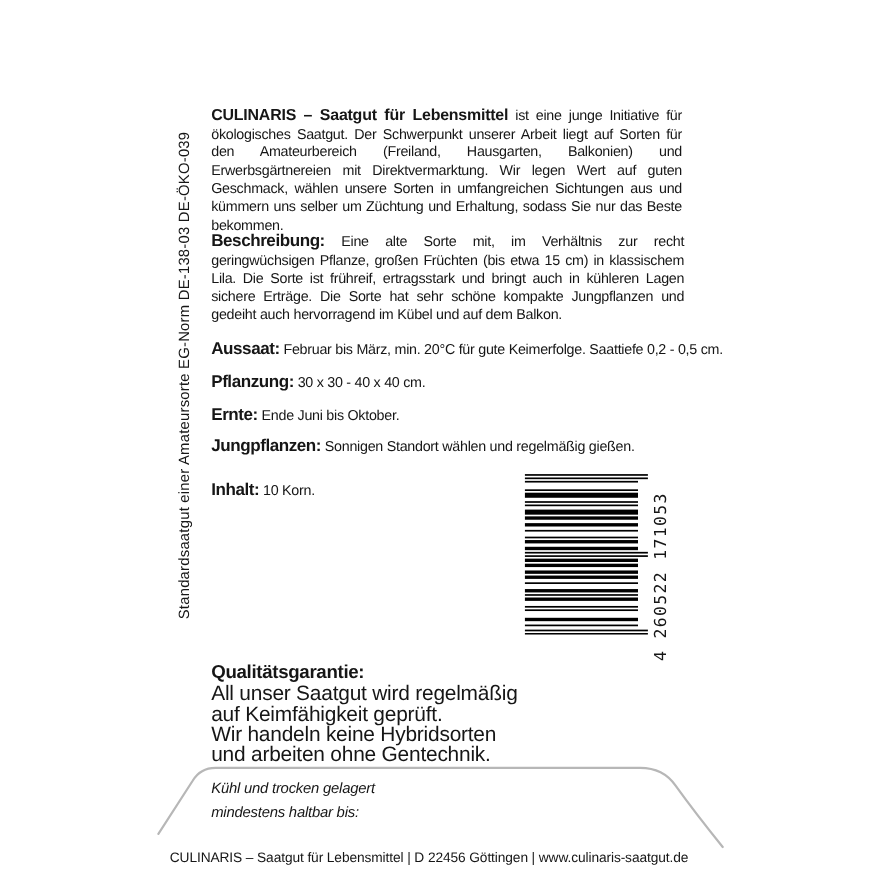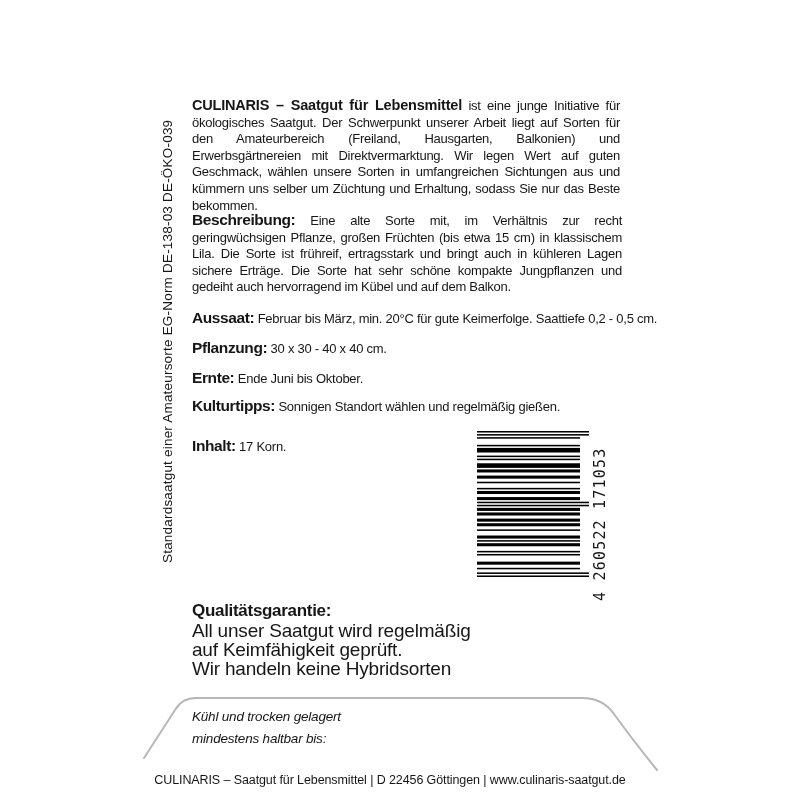--- a/index.html
+++ b/index.html
@@ -41,25 +41,25 @@
 
 <div class="abs sec" style="left:192px;top:309px;"><span class="sec-label">Aussaat:</span>
   <span>Februar bis März, min. 20°C für gute Keimerfolge. Saattiefe 0,2 - 0,5 cm.</span></div>
 
 <div class="abs sec" style="left:192px;top:339px;"><span class="sec-label">Pflanzung:</span>
   <span>30 x 30 - 40 x 40 cm.</span></div>
 
 <div class="abs sec" style="left:192px;top:369px;"><span class="sec-label">Ernte:</span>
   <span>Ende Juni bis Oktober.</span></div>
 
-<div class="abs sec" style="left:192px;top:397px;"><span class="sec-label">Kulturtipps:</span>
+<div class="abs sec" style="left:192px;top:397px;"><span class="sec-label">Jungpflanzen:</span>
   <span>Sonnigen Standort wählen und regelmäßig gießen.</span></div>
 
 <div class="abs sec" style="left:192px;top:437px;"><span class="sec-label">Inhalt:</span>
-  <span>17 Korn.</span></div>
+  <span>10 Korn.</span></div>
 
 <svg id="barcode-svg" class="abs" style="left:477px;top:431px;" width="125" height="146" viewBox="0 0 125 146">
     <rect x="0" y="144.46" width="112" height="1.54"></rect>
     <rect x="0" y="141.39" width="112" height="1.54"></rect>
     <rect x="0" y="136.78" width="103" height="1.54"></rect>
     <rect x="0" y="130.63" width="103" height="3.07"></rect>
     <rect x="0" y="122.95" width="103" height="1.54"></rect>
     <rect x="0" y="119.87" width="103" height="1.54"></rect>
     <rect x="0" y="112.19" width="103" height="3.07"></rect>
     <rect x="0" y="109.12" width="103" height="1.54"></rect>
@@ -86,20 +86,21 @@
     <rect x="0" y="3.07" width="112" height="1.54"></rect>
     <rect x="0" y="0.00" width="112" height="1.54"></rect>
   </svg>
 <div class="abs bc-num" style="left:591px;top:601px;">4 260522 171053</div>
 
 <p class="abs q-head" style="left:192px;top:601px;">Qualitätsgarantie:</p>
 <div class="abs q-body" style="left:192px;top:622px;">
   <div>All unser Saatgut wird regelmäßig</div>
   <div>auf Keimfähigkeit geprüft.</div>
   <div>Wir handeln keine Hybridsorten</div>
+  <div>und arbeiten ohne Gentechnik.</div>
 </div>
 
 <svg class="abs" style="left:130px;top:690px;" width="540" height="90" viewBox="0 0 540 90">
   <path id="flap-path" d="M 14 68 L 45 20 Q 52 8 66 8 L 452 8 Q 473 8 484 24 Q 502 49 527 80" fill="none" stroke="#b7b7b7" stroke-width="2" stroke-linecap="round"></path>
 </svg>
 
 <div class="abs flap-note" style="left:192px;top:706px;">
   <div>Kühl und trocken gelagert</div>
   <div>mindestens haltbar bis:</div>
 </div>

